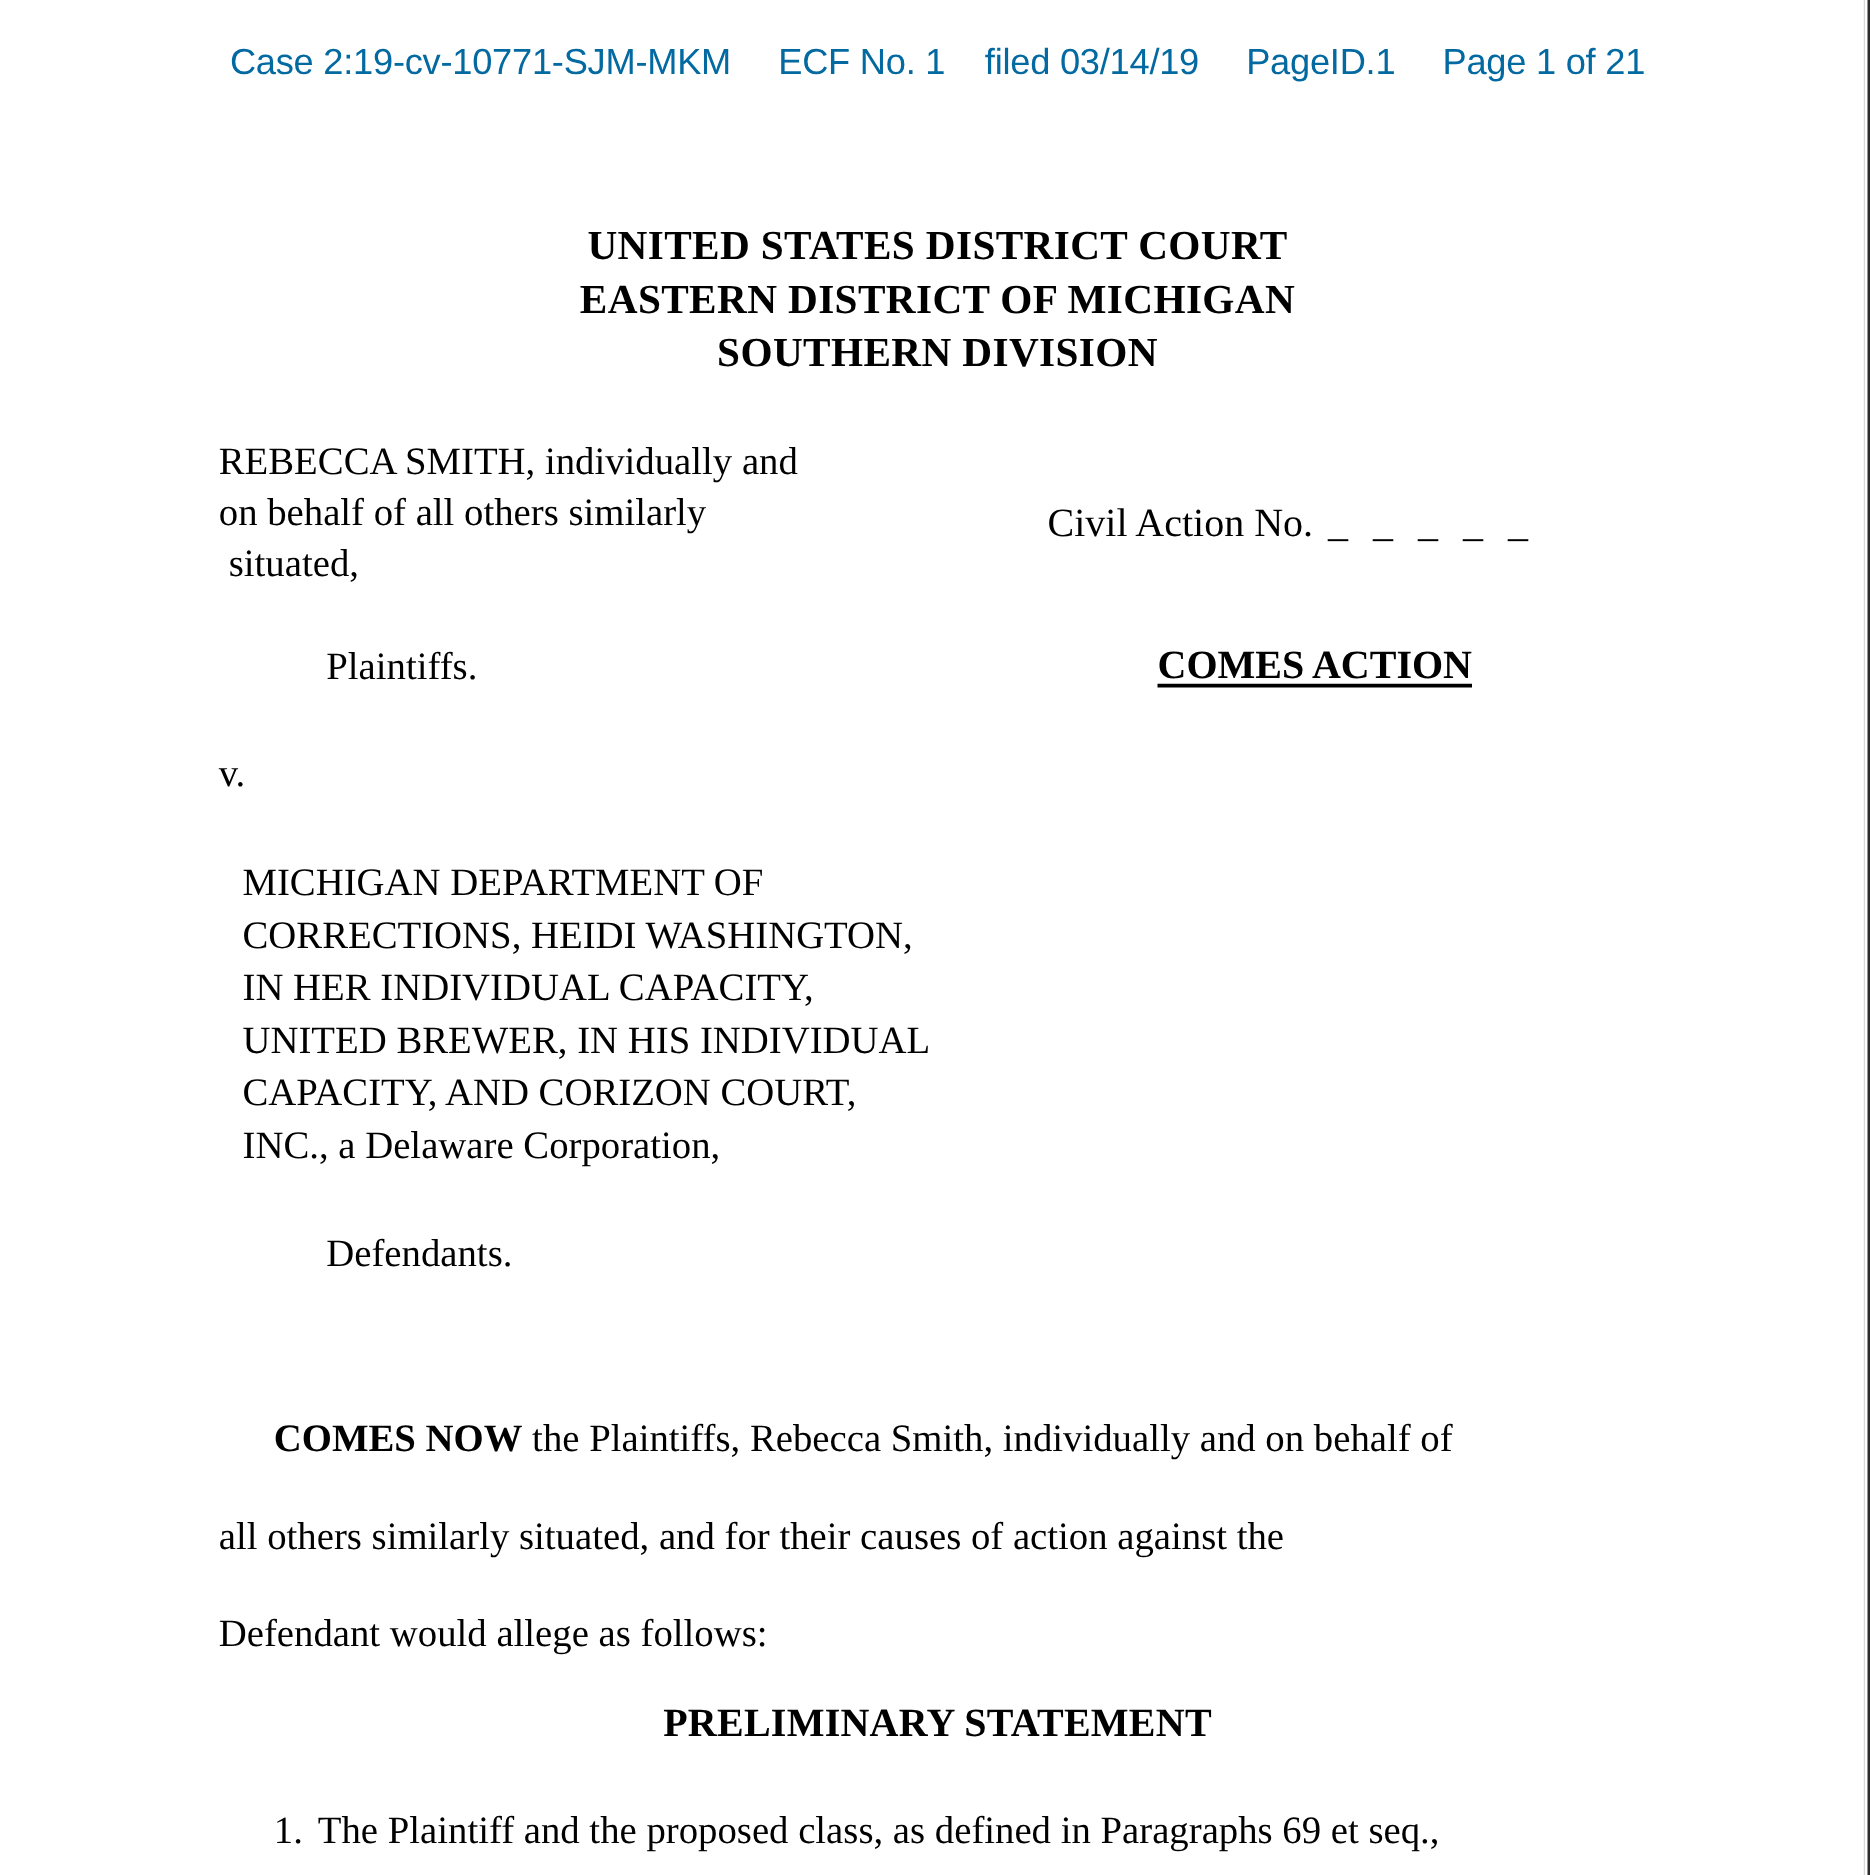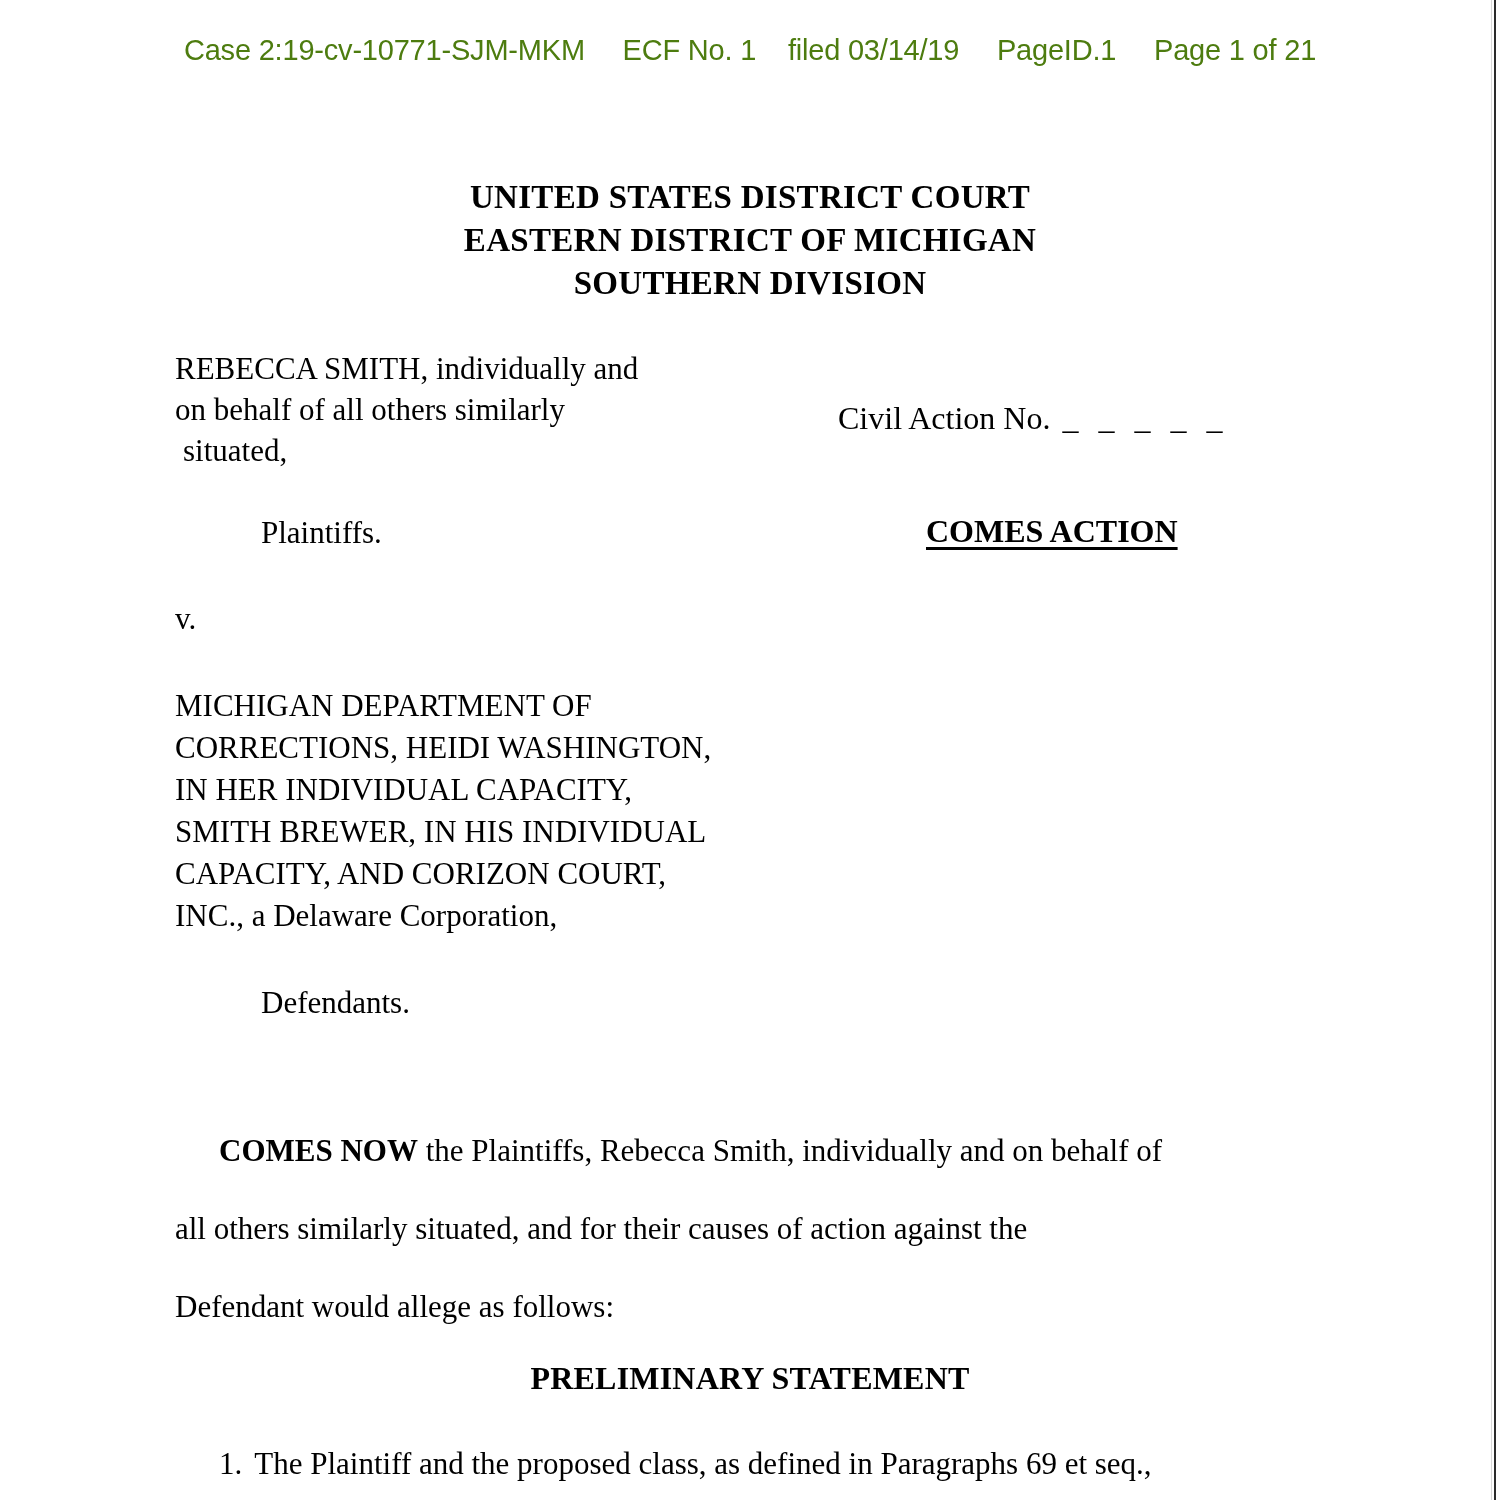--- a/index.html
+++ b/index.html
@@ -49,21 +49,21 @@
   
   .ecf-header {
     position: absolute;
     left: 0;
     top: 34px;
     width: 1500px;
     text-align: center;
     font-family: "Liberation Sans", "DejaVu Sans", sans-serif;
     font-size: 29px;
     letter-spacing: -0.2px;
-    color: #4d7c0f;
+    color: #0369a1;
     white-space: nowrap;
   }
   .ecf-header span.seg {
     display: inline-block;
   }
   .ecf-gap-lg { display: inline-block; width: 22px; }
   .ecf-gap-md { display: inline-block; width: 16px; }
 
   
   .court-block {
@@ -116,21 +116,21 @@
 
   .v-line {
     font-size: 31px;
     white-space: nowrap;
   }
 
   .defendant-lines {
     font-size: 31px;
     line-height: 42px;
   }
-  .defendant-lines div { white-space: nowrap; }
+  .defendant-lines div { white-space: nowrap; margin-left: 19px; }
 
   .civil-action {
     font-size: 32px;
     white-space: nowrap;
   }
   .blank-rule {
     display: inline-block;
     margin-left: 12px;
     letter-spacing: 6px;
   }
@@ -229,21 +229,21 @@
       </div>
 
       <div class="role-line" style="margin-top:44px;">Plaintiffs.</div>
 
       <div class="v-line" style="margin-top:50px;">v.</div>
 
       <div class="defendant-lines" style="margin-top:48px;">
         <div>MICHIGAN DEPARTMENT OF</div>
         <div>CORRECTIONS, HEIDI WASHINGTON,</div>
         <div>IN HER INDIVIDUAL CAPACITY,</div>
-        <div>SMITH BREWER, IN HIS INDIVIDUAL</div>
+        <div>UNITED BREWER, IN HIS INDIVIDUAL</div>
         <div>CAPACITY, AND CORIZON COURT,</div>
         <div>INC., a Delaware Corporation,</div>
       </div>
 
       <div class="role-line" style="margin-top:48px;">Defendants.</div>
     </div>
 
     <div class="caption-right">
       <div class="civil-action">
         <span>Civil Action No.</span><span class="blank-rule">_ _ _ _ _</span>

